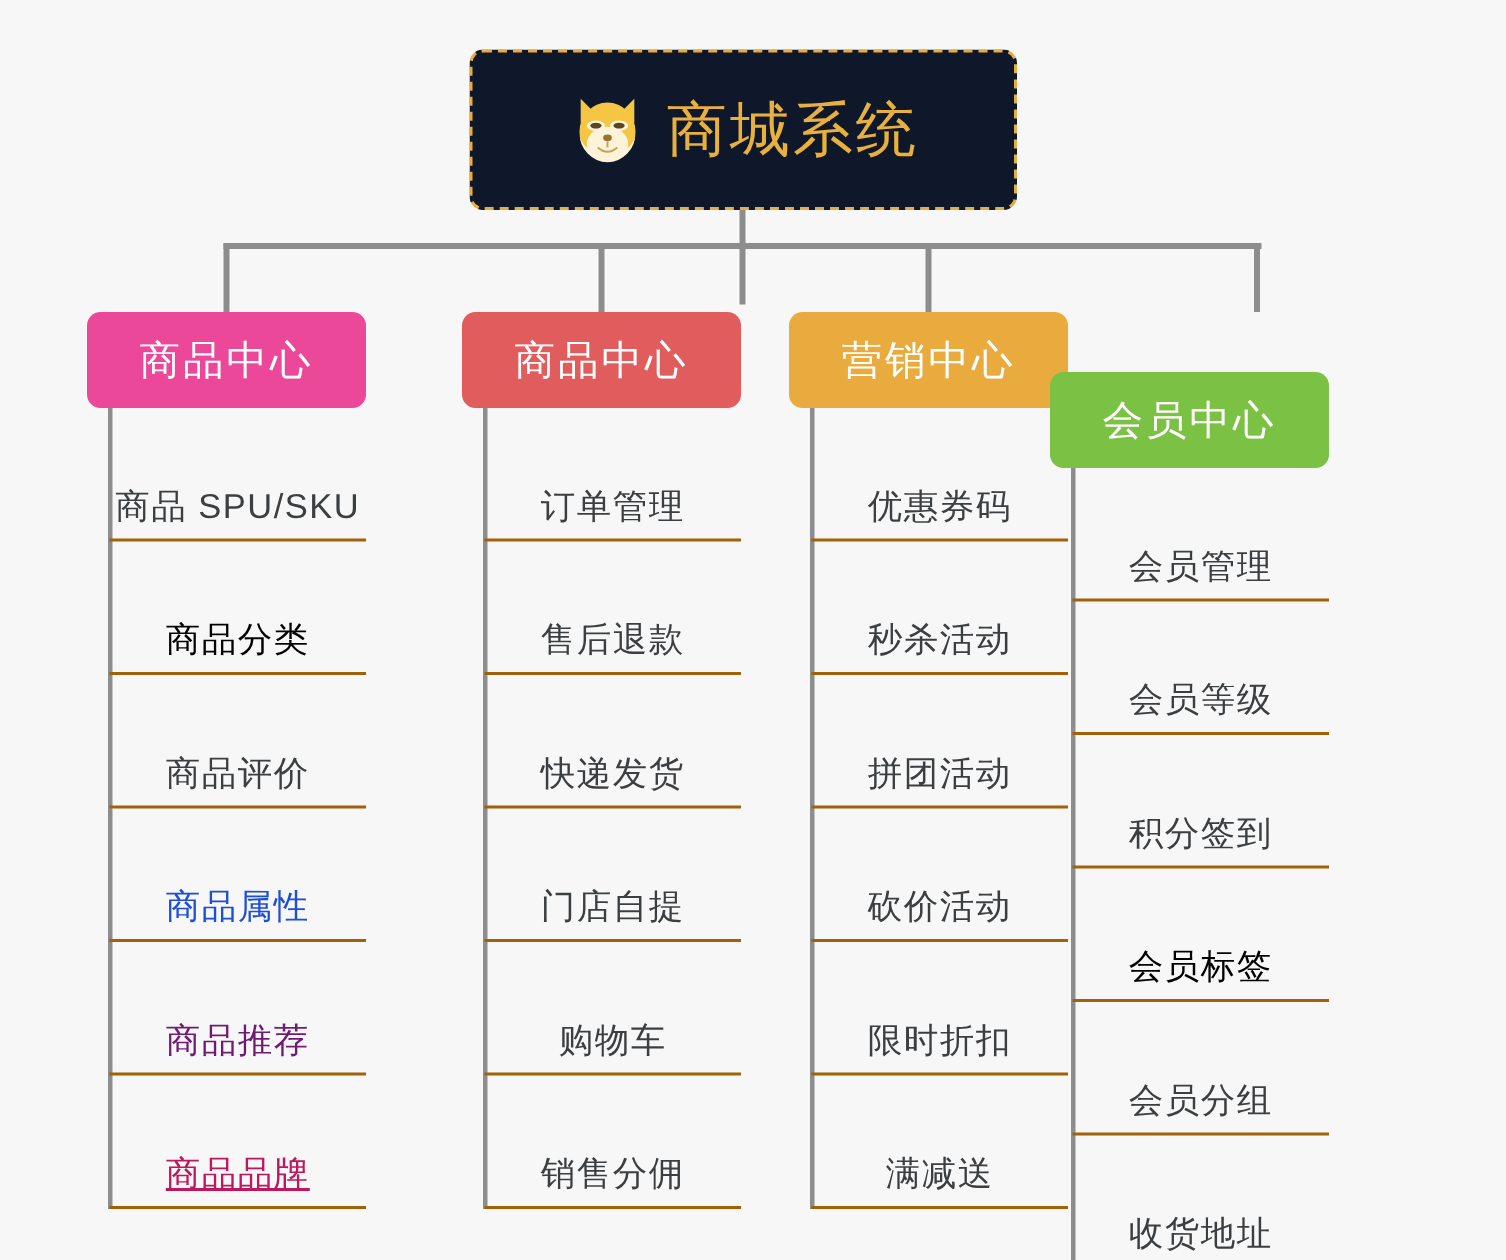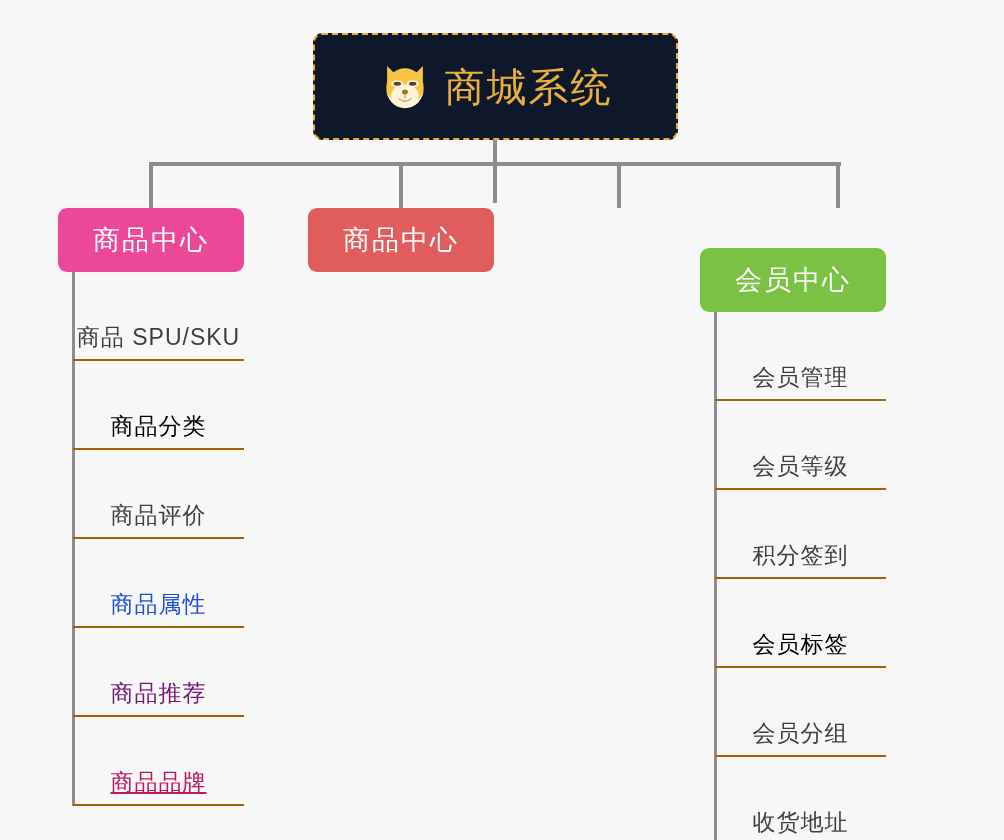--- a/index.html
+++ b/index.html
@@ -178,22 +178,69 @@
       <div class="leaf-item">
           <span class="leaf-label" style="color: #be185d; text-decoration: underline;">商品品牌</span>
         </div>
     </div>
   </div>
 
   <div class="column" style="left:308px;">
     <div class="cat-header" style="background: rgb(225, 92, 92);">
       <span>商品中心</span>
     </div>
-  </div>
-
+    <div class="leaf-list">
+      <div class="leaf-spine" style="background: rgb(141, 141, 141); height: 534px;"></div>
+      <div class="leaf-item">
+          <span class="leaf-label" style="color: rgb(60, 63, 65);">订单管理</span>
+        </div>
+      <div class="leaf-item">
+          <span class="leaf-label" style="color: rgb(60, 63, 65);">售后退款</span>
+        </div>
+      <div class="leaf-item">
+          <span class="leaf-label" style="color: rgb(60, 63, 65);">快递发货</span>
+        </div>
+      <div class="leaf-item">
+          <span class="leaf-label" style="color: rgb(60, 63, 65);">门店自提</span>
+        </div>
+      <div class="leaf-item">
+          <span class="leaf-label" style="color: rgb(60, 63, 65);">购物车</span>
+        </div>
+      <div class="leaf-item">
+          <span class="leaf-label" style="color: rgb(60, 63, 65);">销售分佣</span>
+        </div>
+    </div>
+  </div>
+
+  <div class="column" style="left:526px;">
+    <div class="cat-header" style="background: rgb(233, 171, 62);">
+      <span>营销中心</span>
+    </div>
+    <div class="leaf-list">
+      <div class="leaf-spine" style="background: rgb(141, 141, 141); height: 534px;"></div>
+      <div class="leaf-item">
+          <span class="leaf-label" style="color: rgb(60, 63, 65);">优惠券码</span>
+        </div>
+      <div class="leaf-item">
+          <span class="leaf-label" style="color: rgb(60, 63, 65);">秒杀活动</span>
+        </div>
+      <div class="leaf-item">
+          <span class="leaf-label" style="color: rgb(60, 63, 65);">拼团活动</span>
+        </div>
+      <div class="leaf-item">
+          <span class="leaf-label" style="color: rgb(60, 63, 65);">砍价活动</span>
+        </div>
+      <div class="leaf-item">
+          <span class="leaf-label" style="color: rgb(60, 63, 65);">限时折扣</span>
+        </div>
+      <div class="leaf-item">
+          <span class="leaf-label" style="color: rgb(60, 63, 65);">满减送</span>
+        </div>
+    </div>
+  </div>
 
   <div class="column" style="left:700px;margin-top:40px;">
     <div class="cat-header" style="background: rgb(123, 193, 68);">
       <span>会员中心</span>
     </div>
     <div class="leaf-list">
       <div class="leaf-spine" style="background: rgb(141, 141, 141); height: 534px;"></div>
       <div class="leaf-item">
           <span class="leaf-label" style="color: rgb(60, 63, 65);">会员管理</span>
         </div>

